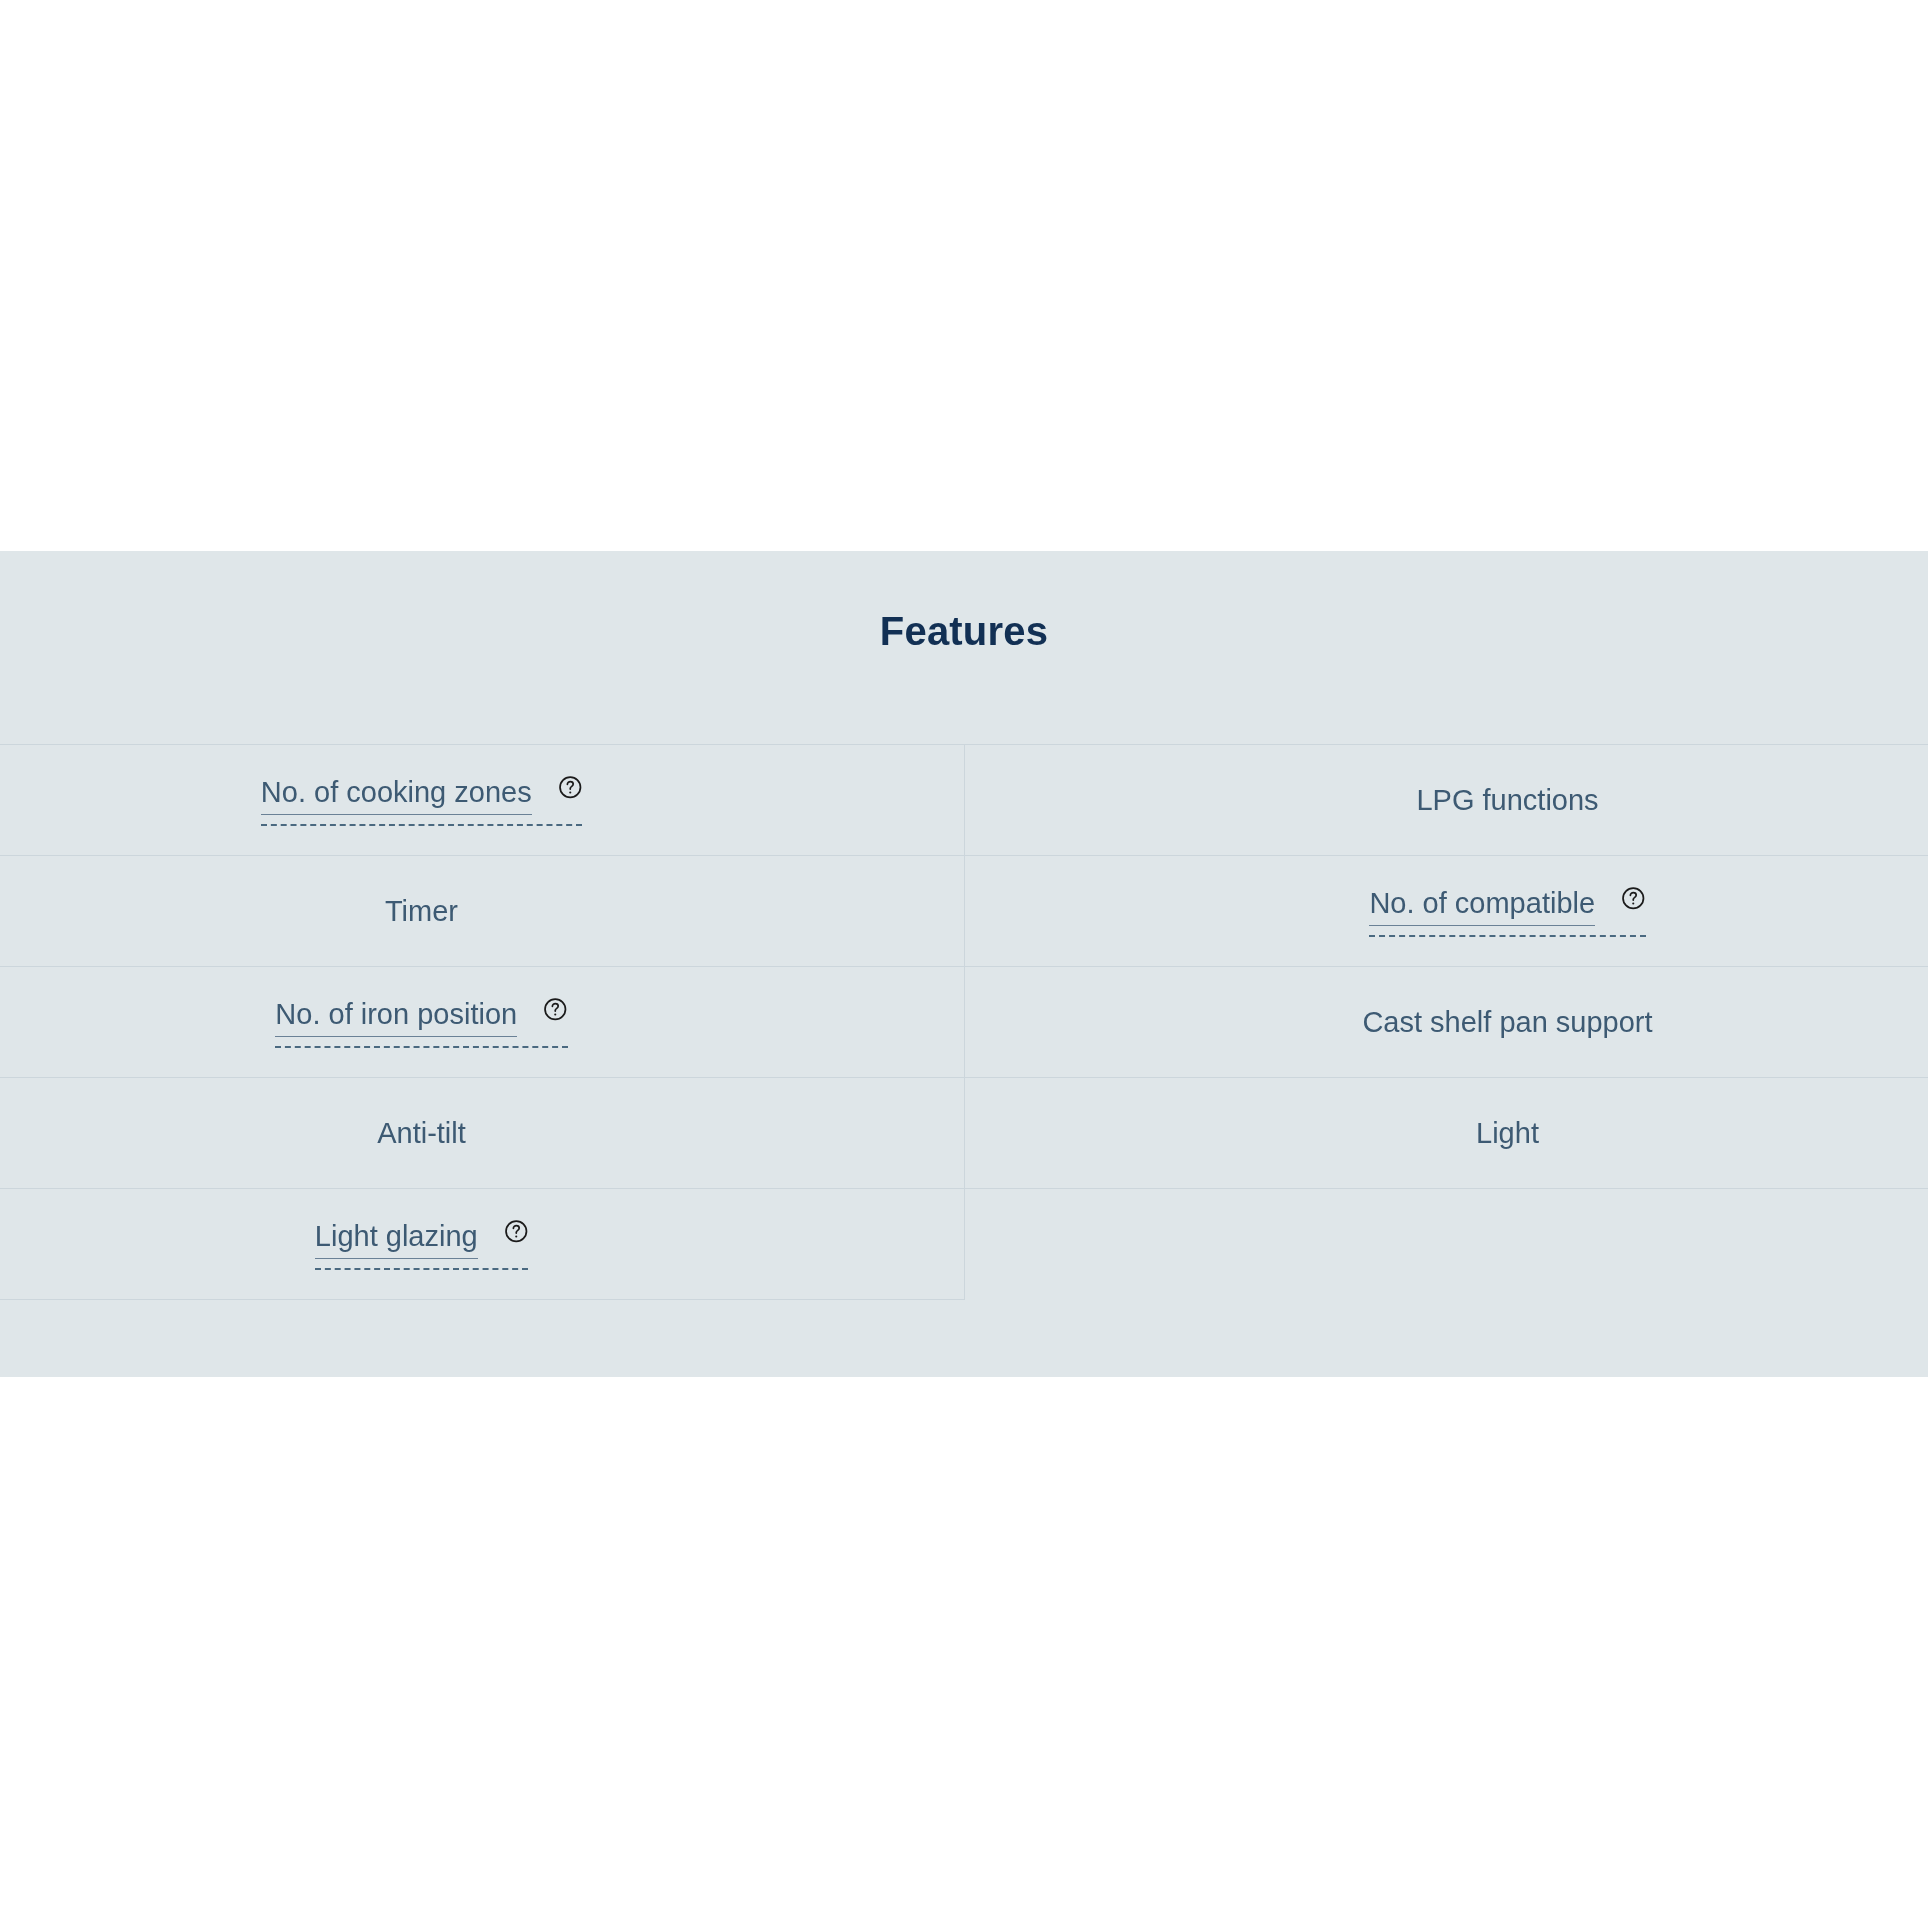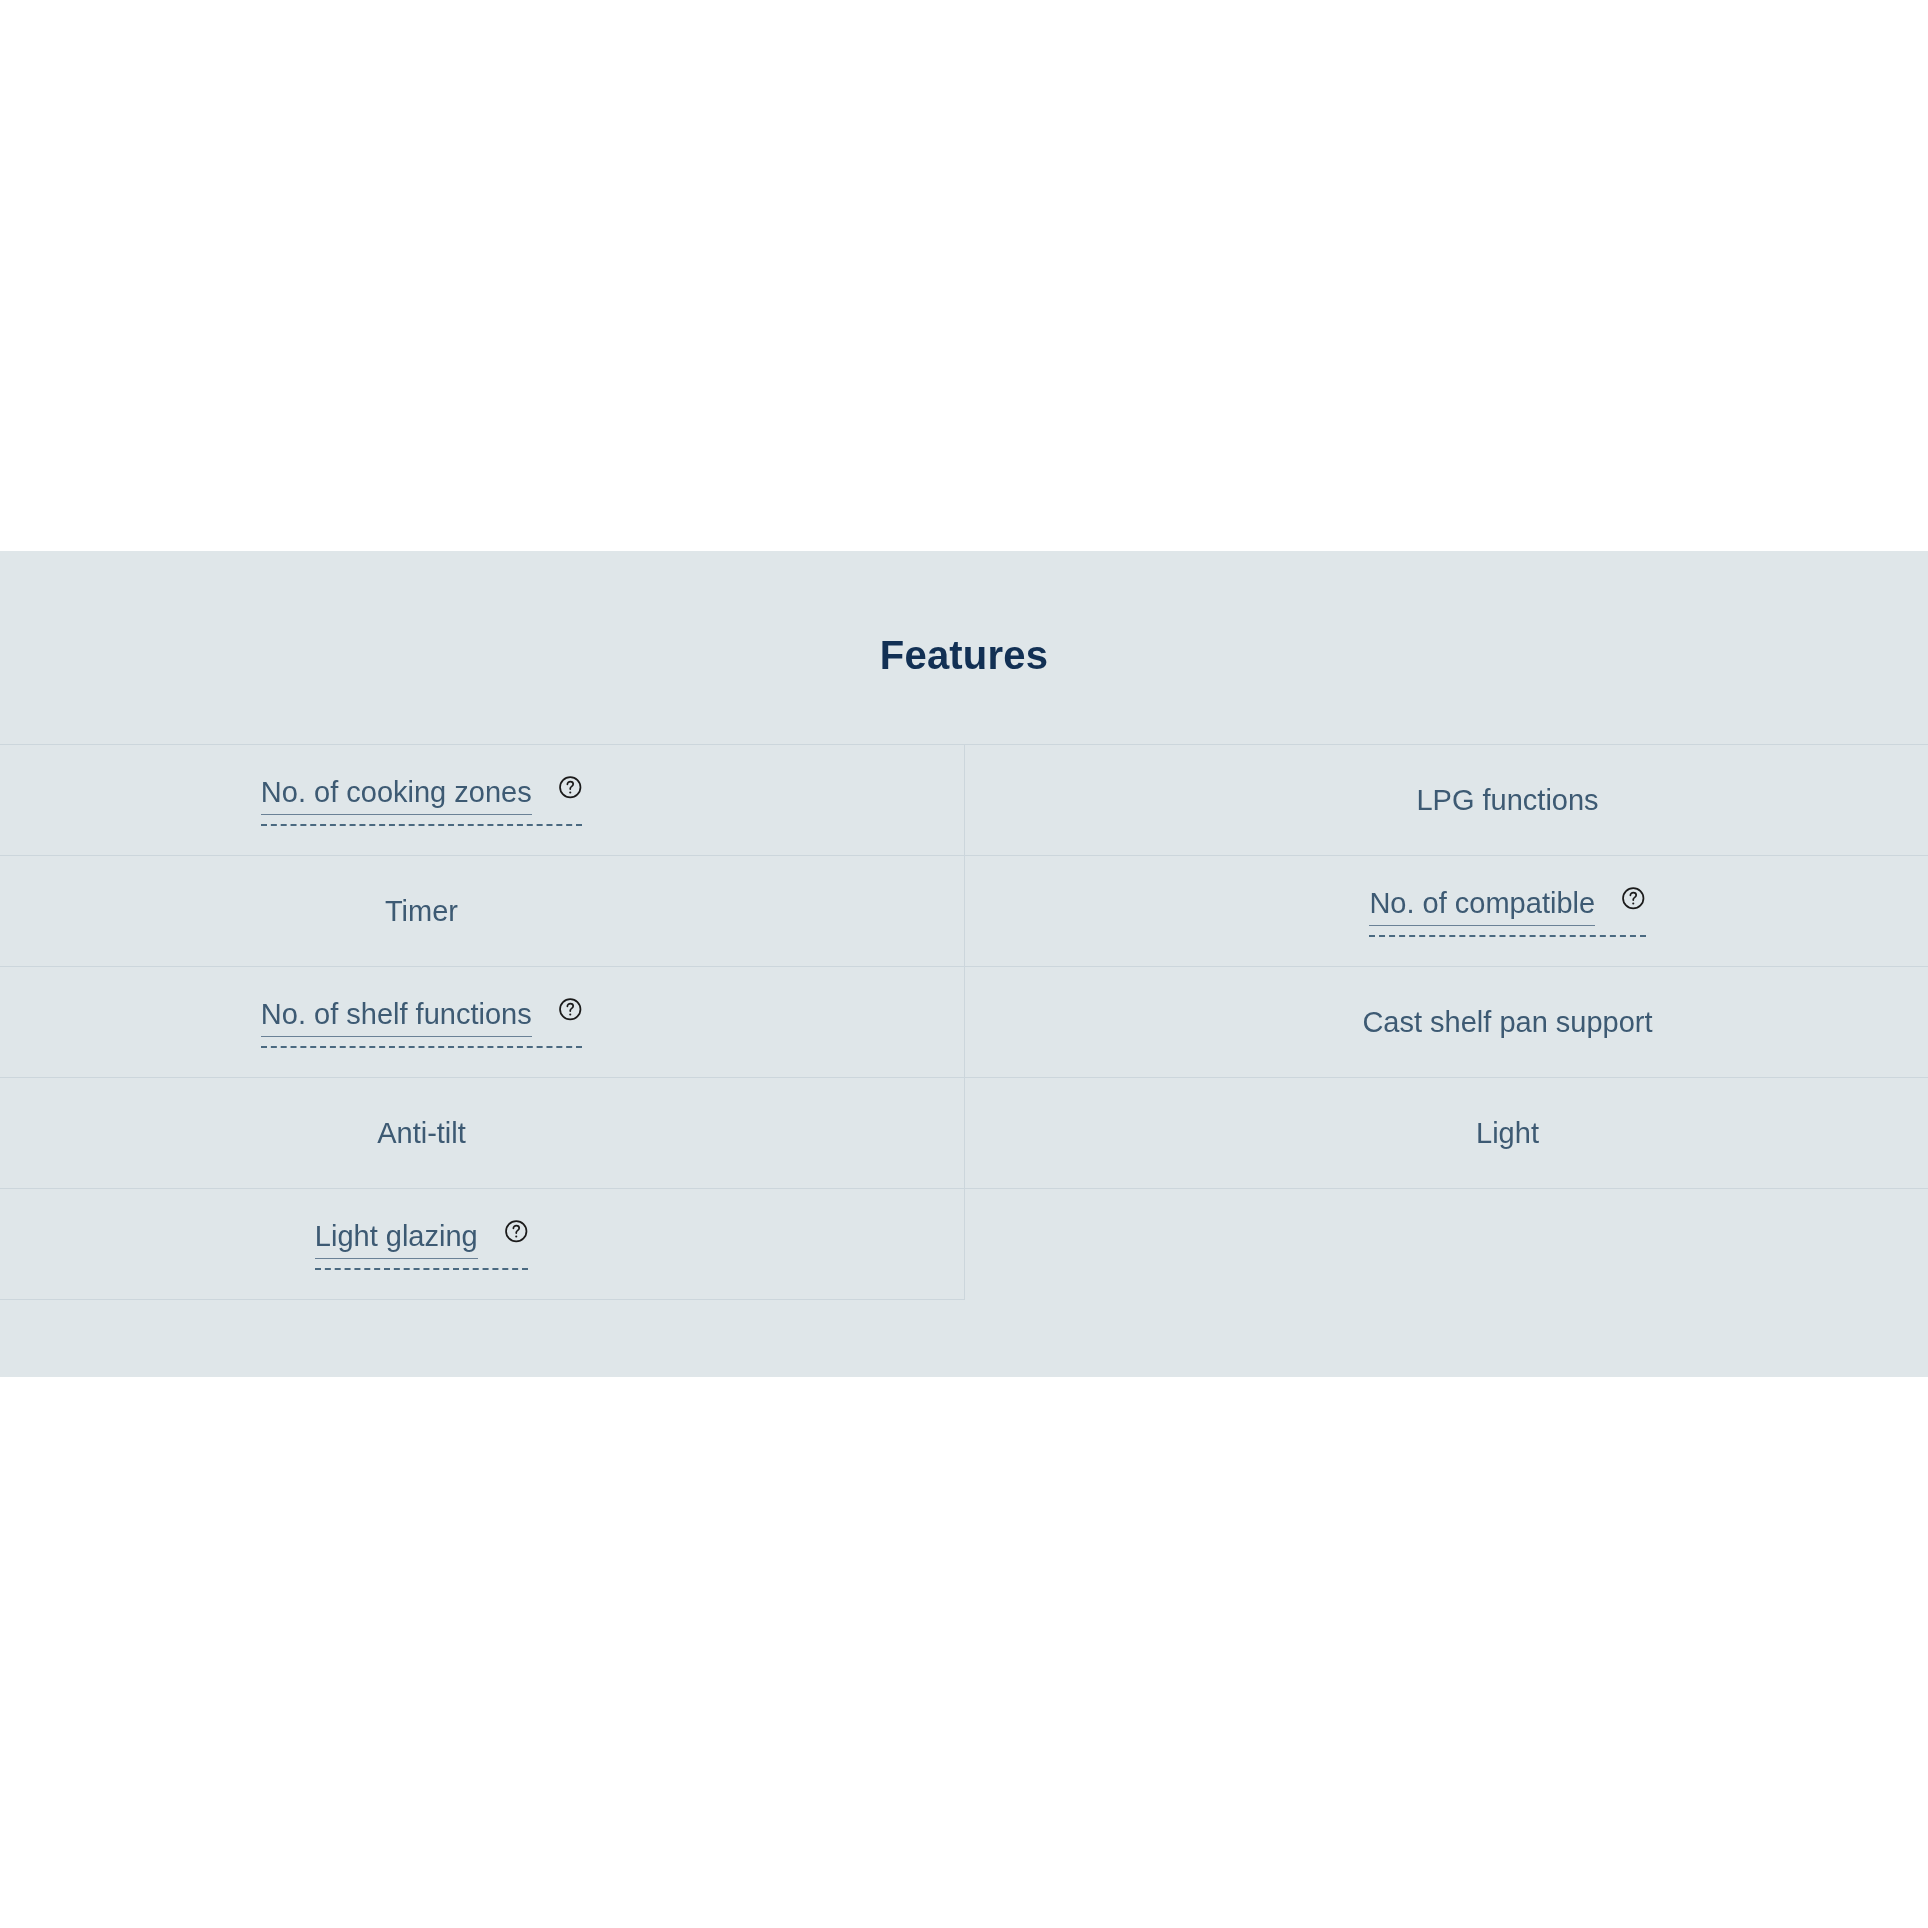--- a/index.html
+++ b/index.html
@@ -28,21 +28,21 @@
     height: 826px;
     background: #dfe6e9;
   }
 
   .features-title {
     text-align: center;
     font-size: 40px;
     font-weight: 700;
     color: #123054;
     letter-spacing: 0.2px;
-    padding-top: 84px;
+    padding-top: 60px;
     line-height: 1;
   }
 
   
   .features-table {
     position: absolute;
     left: -122px;
     top: 193px;          
     width: 2173px;
     border-collapse: collapse;
@@ -153,21 +153,21 @@
                   <svg viewBox="0 0 24 24" xmlns="http://www.w3.org/2000/svg">
                     <circle cx="12" cy="12" r="10" fill="none" stroke="#1b1b1b" stroke-width="1.7"></circle>
                     <path d="M9.2 9.1c0-1.6 1.3-2.7 2.9-2.7 1.6 0 2.8 1.05 2.8 2.5 0 1.2-.7 1.85-1.7 2.5-.85.55-1.2 1.0-1.2 1.9v.45" fill="none" stroke="#1b1b1b" stroke-width="1.7" stroke-linecap="round"></path>
                     <circle cx="12" cy="17.1" r="1.05" fill="#1b1b1b"></circle>
                   </svg>
                 </span>
               </span></td>
           </tr>
           <tr>
             <td><span class="cell-inner has-tip">
-                <span class="cell-label">No. of shelf functions</span>
+                <span class="cell-label">No. of iron position</span>
                 <span class="help-icon">
                   <svg viewBox="0 0 24 24" xmlns="http://www.w3.org/2000/svg">
                     <circle cx="12" cy="12" r="10" fill="none" stroke="#1b1b1b" stroke-width="1.7"></circle>
                     <path d="M9.2 9.1c0-1.6 1.3-2.7 2.9-2.7 1.6 0 2.8 1.05 2.8 2.5 0 1.2-.7 1.85-1.7 2.5-.85.55-1.2 1.0-1.2 1.9v.45" fill="none" stroke="#1b1b1b" stroke-width="1.7" stroke-linecap="round"></path>
                     <circle cx="12" cy="17.1" r="1.05" fill="#1b1b1b"></circle>
                   </svg>
                 </span>
               </span></td>
             <td><span class="cell-inner">
                 <span class="cell-label">Cast shelf pan support</span>

